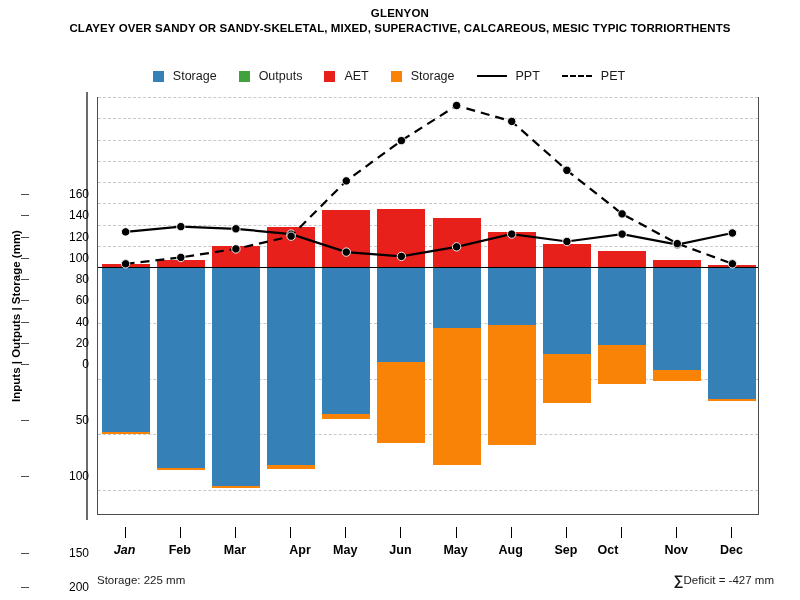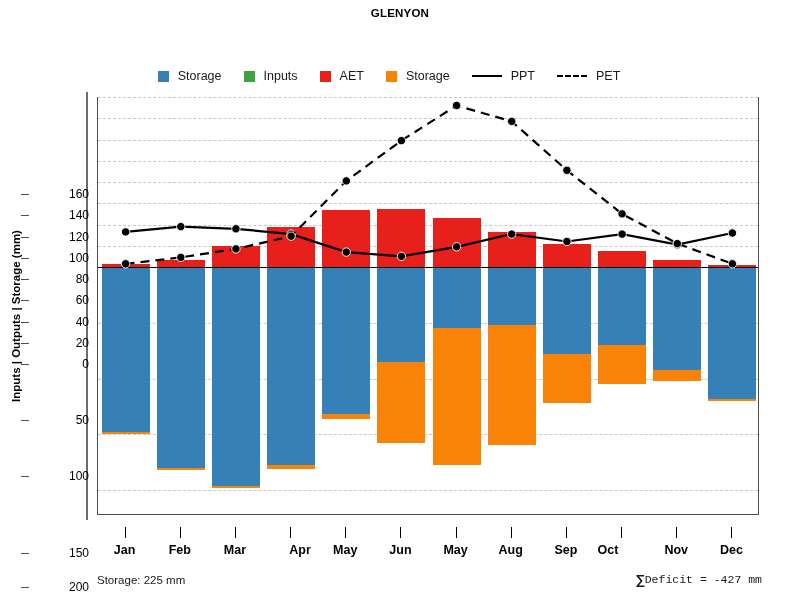--- a/index.html
+++ b/index.html
@@ -41,40 +41,41 @@
   .bar-def{background:#f98307;}
 
   svg.lines{position:absolute;left:0;top:0;width:662px;height:418px;overflow:visible;z-index:7;}
 
   .xticks{position:absolute;left:97px;top:527px;width:662px;height:12px;}
   .xtick{position:absolute;top:0;width:0;height:11px;border-left:1.5px solid #000;}
   .xlabels{position:absolute;left:97px;top:543px;width:662px;height:18px;}
   .xlab{position:absolute;top:0;font-size:12.5px;font-weight:bold;text-align:center;transform:translateX(-50%);}
 
   .foot-left{position:absolute;left:97px;top:574px;font-size:11.5px;color:#1a1a1a;}
-  .foot-right{position:absolute;right:38px;top:572px;font-size:11.5px;color:#1a1a1a;font-family:Liberation Mono, monospace;}
+  .foot-right{position:absolute;right:26px;top:572px;font-size:11.5px;color:#1a1a1a;}
   .sigma{font-size:14px;font-weight:bold;vertical-align:-1px;}
 </style>
 </head>
 <body>
 
 <div id="root">
 
   <div class="title-block">
     <div class="title-main">GLENYON</div>
+    <div class="title-sub">CLAYEY OVER SANDY OR SANDY-SKELETAL, MIXED, SUPERACTIVE, CALCAREOUS, MESIC TYPIC TORRIORTHENTS</div>
   </div>
 
   <div class="legend" id="legend">
       <div class="leg-item">
         <span class="leg-swatch" style="background: rgb(54, 128, 184);"></span>
         <span class="leg-label">Storage</span>
       </div>
       <div class="leg-item">
         <span class="leg-swatch" style="background: rgb(63, 162, 63);"></span>
-        <span class="leg-label">Inputs</span>
+        <span class="leg-label">Outputs</span>
       </div>
       <div class="leg-item">
         <span class="leg-swatch" style="background: rgb(232, 32, 28);"></span>
         <span class="leg-label">AET</span>
       </div>
       <div class="leg-item">
         <span class="leg-swatch" style="background: rgb(249, 131, 7);"></span>
         <span class="leg-label">Storage</span>
       </div>
       <div class="leg-item">
@@ -197,21 +198,21 @@
       <div class="xtick" style="left: 248.25px;"></div>
       <div class="xtick" style="left: 303.417px;"></div>
       <div class="xtick" style="left: 358.583px;"></div>
       <div class="xtick" style="left: 413.75px;"></div>
       <div class="xtick" style="left: 468.917px;"></div>
       <div class="xtick" style="left: 524.083px;"></div>
       <div class="xtick" style="left: 579.25px;"></div>
       <div class="xtick" style="left: 634.417px;"></div>
     </div>
   <div class="xlabels" id="xlabels">
-      <div class="xlab" style="left: 27.5833px;">Jan</div>
+      <div class="xlab" style="left: 27.5833px; font-style: italic;">Jan</div>
       <div class="xlab" style="left: 82.75px;">Feb</div>
       <div class="xlab" style="left: 137.917px;">Mar</div>
       <div class="xlab" style="left: 193.083px; margin-left: 10px;">Apr</div>
       <div class="xlab" style="left: 248.25px;">May</div>
       <div class="xlab" style="left: 303.417px;">Jun</div>
       <div class="xlab" style="left: 358.583px;">May</div>
       <div class="xlab" style="left: 413.75px;">Aug</div>
       <div class="xlab" style="left: 468.917px;">Sep</div>
       <div class="xlab" style="left: 511px;">Oct</div>
       <div class="xlab" style="left: 579.25px;">Nov</div>

